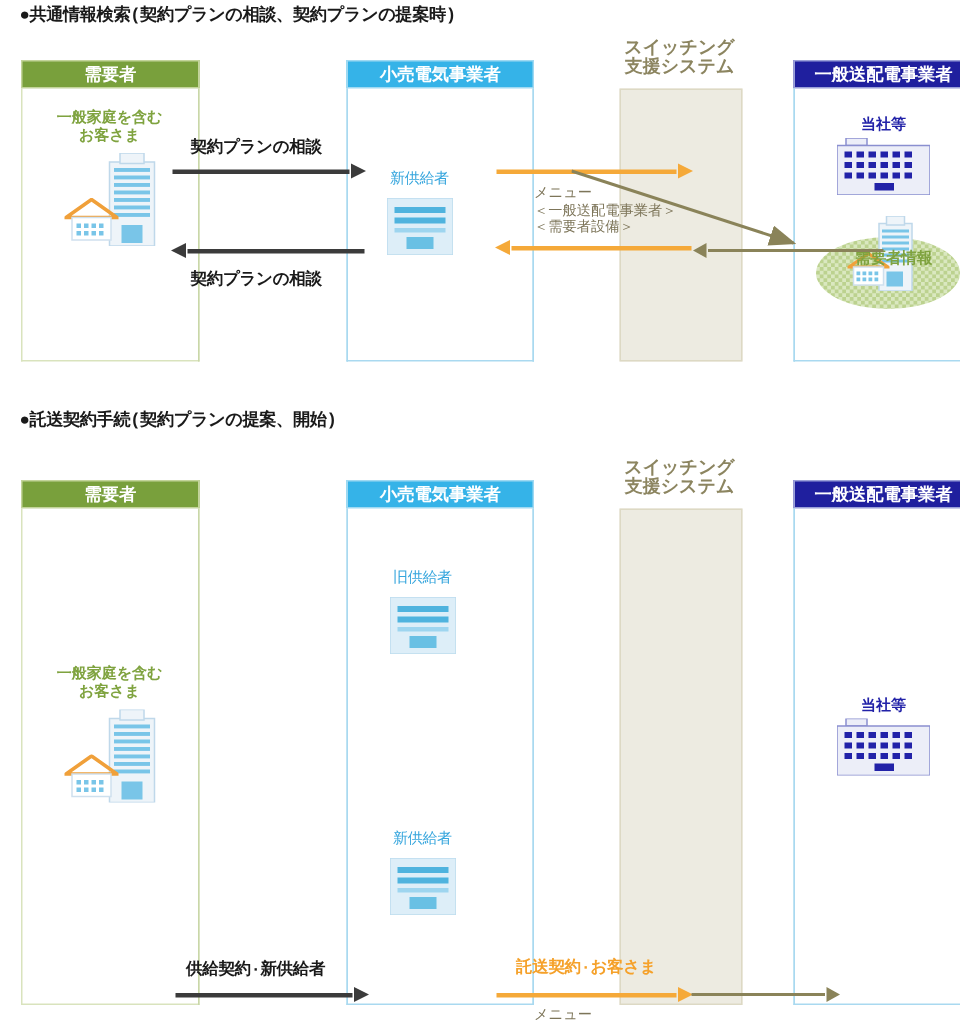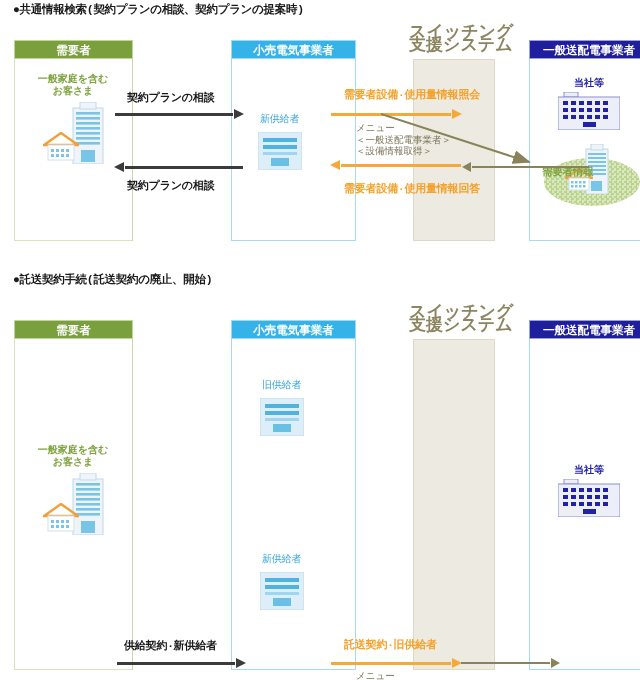--- a/index.html
+++ b/index.html
@@ -20,21 +20,21 @@
   }
   .lane-body { position:absolute; background:#ffffff; }
   .head-green { background:#79a03c; border:1px solid #c3d49a; }
   .body-green { border:1px solid #d9e3bd; border-top:none; }
   .head-blue  { background:#35b3e8; border:1px solid #9fd9f2; }
   .body-blue  { border:1px solid #a9d9f0; border-top:none; }
   .head-navy  { background:#1f1f9e; border:1px solid #9aa0d8; }
   .body-navy  { border:1px solid #a9d9f0; border-top:none; }
 
   .lane-text-head {
-    position:absolute; text-align:center; font-weight:700; font-size:17px;
+    position:absolute; text-align:center; font-weight:700; font-size:12px;
     color:#8c8560; line-height:13px; white-space:nowrap;
   }
   .band { position:absolute; background:#edebe1; border:1px solid #ddd9c4; }
 
   
   .vline { position:absolute; width:1px; }
   .vl-green { background:#c9d7a8; }
   .vl-blue  { background:#a9d9f0; }
 
   
@@ -59,21 +59,21 @@
                     border-left:9px solid #8a8359; top:-4px; }
   .a-olive .headL { border-top-width:5px; border-bottom-width:5px;
                     border-right:9px solid #8a8359; top:-4px; }
 
   .lbl {
     position:absolute; font-size:11px; font-weight:700; white-space:nowrap;
     letter-spacing:-0.2px;
   }
   .lbl-black  { color:#1a1a1a; }
   .lbl-orange { color:#f5a12a; }
-  .lbl-green  { color:#7fa33f; }
+  .lbl-green  { color:#7fa33f;margin-left:28px; }
   .lbl-blue   { color:#35a5dd; }
 
   .menu {
     position:absolute; font-size:9.5px; color:#7d7559; line-height:11.5px;
     white-space:nowrap; font-weight:400;
   }
 
   
   .icon { position:absolute; }
   .oval {
@@ -225,56 +225,54 @@
     <div class="shaft" style="width:118px;"></div>
       <div class="headR"></div>
   </div>
 
   <div class="arrow a-black" style="left:104px;top:166px;width:128px;">
     <div class="shaft" style="left:10px;width:118px;"></div>
       <div class="headL"></div>
   </div>
   <div class="lbl lbl-black" style="left:116px;top:178px;">契約プランの相談</div>
 
-  <div class="lbl lbl-orange" style="left:333px;top:87px;">需要者設備·使用量情報照会</div>
   <div class="arrow a-orange" style="left:320px;top:113px;width:130px;">
     <div class="shaft" style="width:120px;"></div>
       <div class="headR"></div>
   </div>
 
   <div class="arrow a-orange" style="left:320px;top:164px;width:130px;">
     <div class="shaft" style="left:10px;width:120px;"></div>
       <div class="headL"></div>
   </div>
-  <div class="lbl lbl-orange" style="left:333px;top:181px;">需要者設備·使用量情報回答</div>
 
   <div class="menu" style="left:345px;top:123px;">
     <span>メニュー</span><br>
     <span>＜一般送配電事業者＞</span><br>
-    <span>＜設備情報取得＞</span>
+    <span>＜需要者設備＞</span>
   </div>
 
   <svg class="diag" width="160" height="66" style="left:370px;top:110px;">
     <defs>
       <marker id="olv1" markerWidth="9" markerHeight="7" refX="8" refY="3.5" orient="auto">
         <polygon points="0 0, 9 3.5, 0 7" fill="#8a8359"></polygon>
       </marker>
     </defs>
     <line x1="0" y1="4" x2="148" y2="52" stroke="#8a8359" stroke-width="2" marker-end="url(#olv1)"></line>
   </svg>
 
   <div class="arrow a-olive" style="left:452px;top:166px;width:126px;">
     <div class="shaft" style="left:9px;width:117px;"></div>
       <div class="headL"></div>
   </div>
 </div>
 
 <div class="section" style="top:270px;height:410px;">
 
-  <div class="sec-title" style="top:2px;">●託送契約手続(託送契約の廃止、開始)</div>
+  <div class="sec-title" style="top:2px;">●託送契約手続(契約プランの提案、開始)</div>
 
   <div class="lane-head head-green" style="left:3px;top:50px;width:119px;">需要者</div>
   <div class="lane-body body-green" style="left:3px;top:69px;width:119px;height:331px;"></div>
 
   <div class="lane-head head-blue" style="left:220px;top:50px;width:125px;">小売電気事業者</div>
   <div class="lane-body body-blue" style="left:220px;top:69px;width:125px;height:331px;"></div>
 
   <div class="lane-text-head" style="left:398px;top:36px;width:88px;">
     <span>スイッチング</span><br>
     <span>支援システム</span>
@@ -388,21 +386,21 @@
   </div>
 
   <div class="arrow a-black" style="left:106px;top:550px;width:128px;">
     
   </div>
 
   <div class="arrow a-black" style="left:106px;top:606px;width:128px;">
     
   </div>
 
-  <div class="lbl lbl-orange" style="left:333px;top:367px;">託送契約·旧供給者</div>
+  <div class="lbl lbl-orange" style="left:333px;top:367px;">託送契約·お客さま</div>
   <div class="arrow a-orange" style="left:320px;top:392px;width:130px;">
     <div class="shaft" style="width:120px;"></div>
       <div class="headR"></div>
   </div>
 
   <div class="arrow a-orange" style="left:320px;top:445px;width:130px;">
     
   </div>
 
   <div class="menu" style="left:345px;top:401px;">

